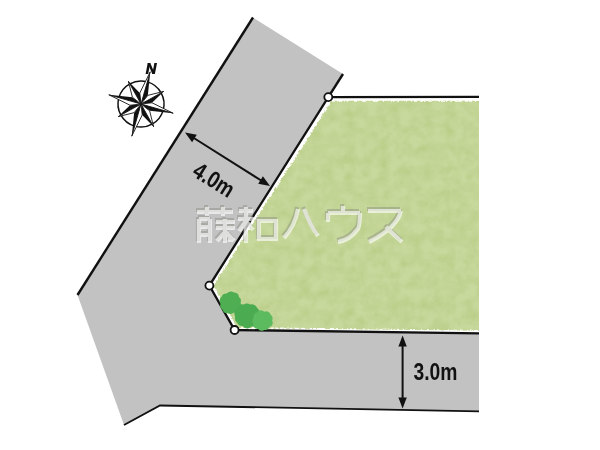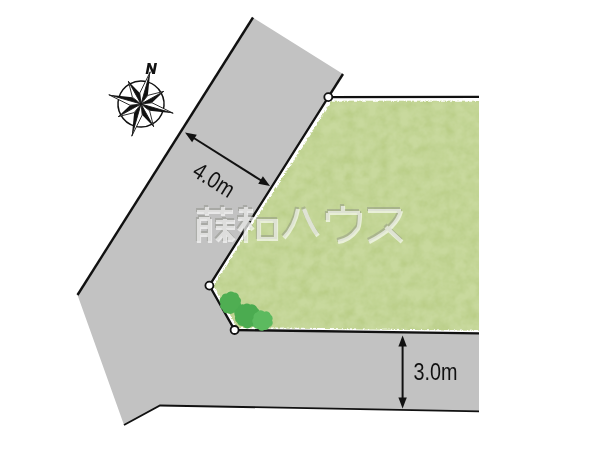--- a/index.html
+++ b/index.html
@@ -1,16 +1,16 @@
 <!DOCTYPE html>
 <html><head>
 <meta charset="utf-8">
 <style>
   html,body{margin:0;padding:0;background:#ffffff;}
-  #stage{position:relative;width:479px;height:450px;overflow:hidden;font-family:"Liberation Sans",sans-serif;}
+  #stage{position:relative;width:479px;height:450px;overflow:hidden;font-family:"Liberation Sans",sans-serif;font-weight:bold;}
 </style>
 </head>
 <body>
 
 <div id="stage">
 <svg width="600" height="450" viewBox="0 0 600 450">
 <defs>
   <filter id="grass" x="-10%" y="-10%" width="120%" height="120%">
     <feTurbulence type="turbulence" baseFrequency="0.3" numOctaves="2" seed="4" result="dispn"></feTurbulence>
     <feDisplacementMap in="SourceGraphic" in2="dispn" scale="2" xChannelSelector="R" yChannelSelector="G" result="shape"></feDisplacementMap>

